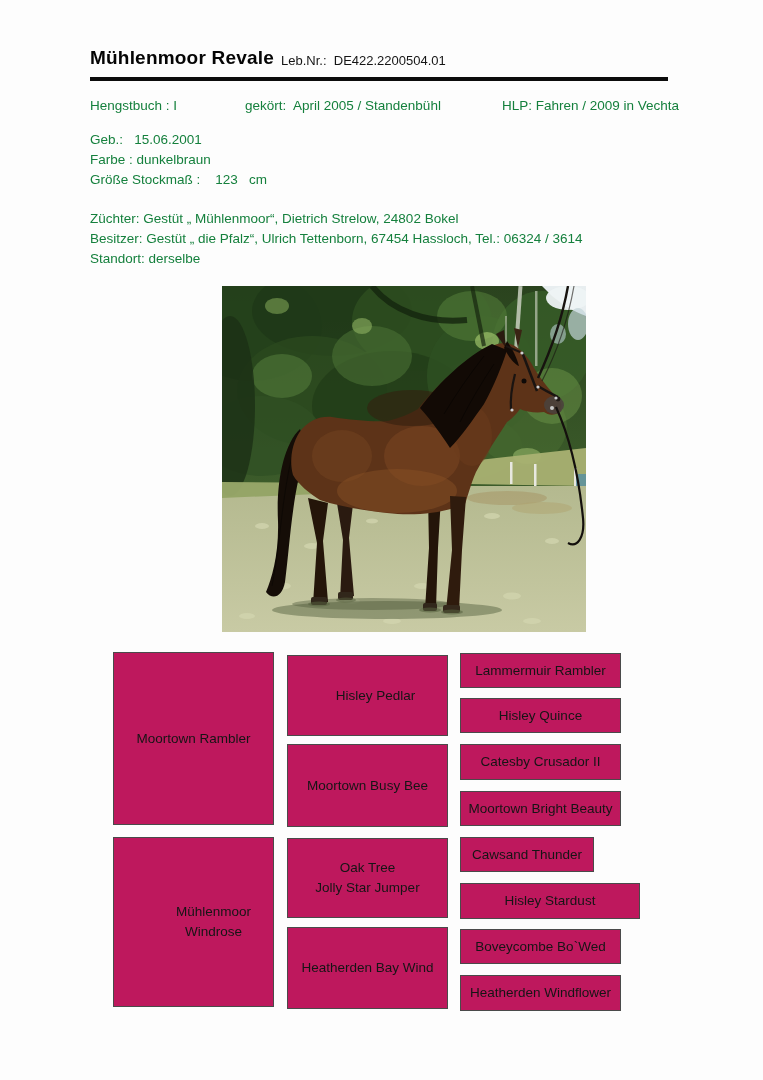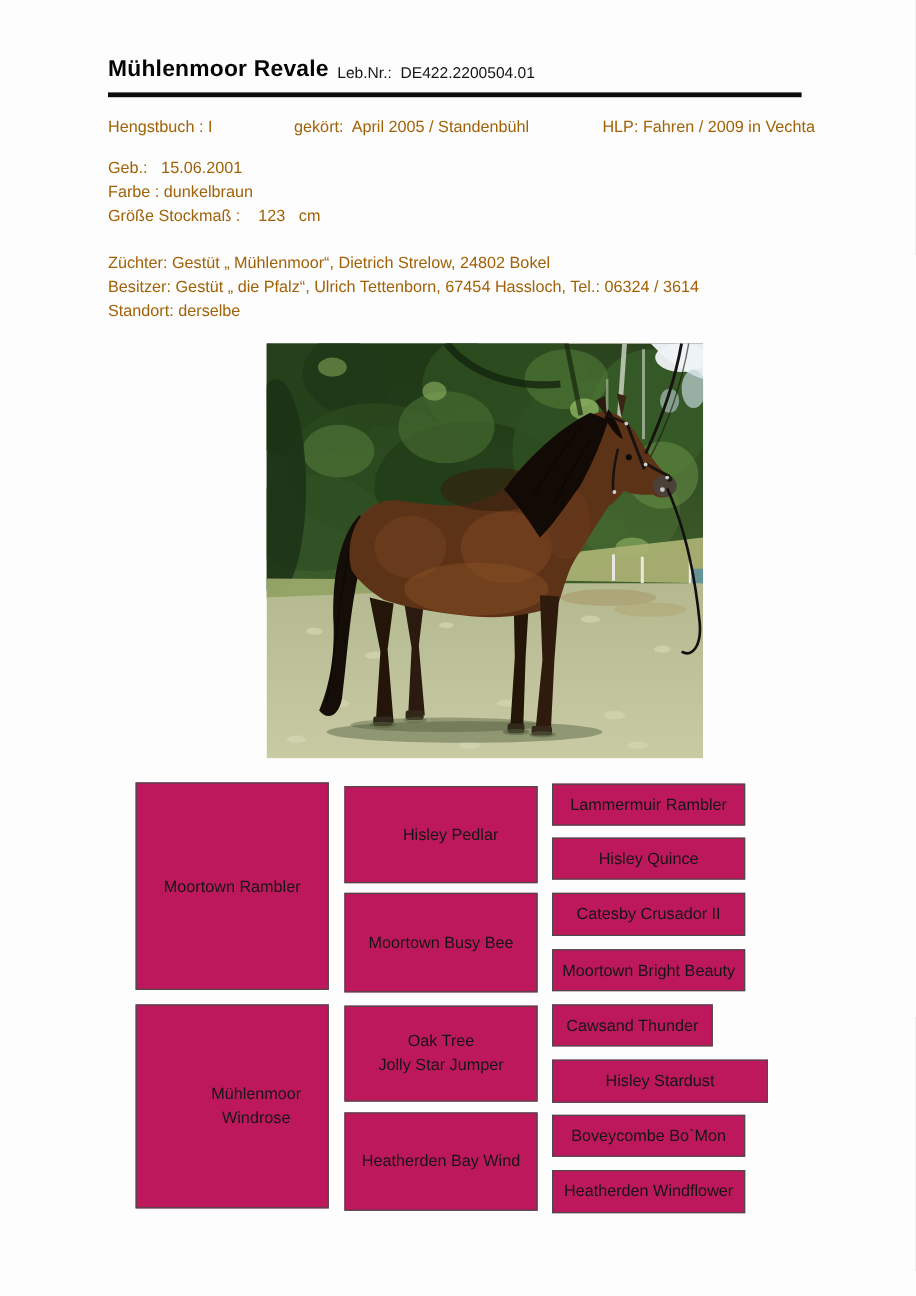--- a/index.html
+++ b/index.html
@@ -2,21 +2,21 @@
 <html><head>
 <meta charset="utf-8">
 <style>
   html,body{margin:0;padding:0;background:#e9e9e9;}
   #page{
     position:relative;width:763px;height:1080px;background:#fdfdfd;
     font-family:"Liberation Sans","DejaVu Sans",sans-serif;color:#0e0e0e;
     overflow:hidden;margin:0 auto;
   }
   .abs{position:absolute;}
-  .tline{white-space:pre;font-size:13.5px;line-height:20px;color:#a16207;}
+  .tline{white-space:pre;font-size:13.5px;line-height:20px;color:#15803d;}
   #doc-title{font-size:19px;font-weight:bold;letter-spacing:.2px;color:#050505;}
   #reg-line{font-size:13px;color:#151515;white-space:pre;}
   #title-rule{background:#0c0c0c;}
   .box{
     position:absolute;border:1.5px solid #4a4a4a;background:#be185d;
     display:flex;align-items:center;justify-content:center;text-align:center;
     font-size:13.5px;line-height:20px;color:#151515;white-space:pre-line;
     padding:2px 4px;box-sizing:border-box;
   }
   #photo-frame{overflow:hidden;}
@@ -172,16 +172,16 @@
   <div class="box" style="left:287px;top:838px;width:161px;height:80px;">Oak Tree
 Jolly Star Jumper</div>
   <div class="box" style="left:287px;top:927px;width:161px;height:82px;">Heatherden Bay Wind</div>
 
   <div class="box" style="left:460px;top:653px;width:161px;height:35px;">Lammermuir Rambler</div>
   <div class="box" style="left:460px;top:698px;width:161px;height:35px;">Hisley Quince</div>
   <div class="box" style="left:460px;top:744px;width:161px;height:36px;">Catesby Crusador II</div>
   <div class="box" style="left:460px;top:791px;width:161px;height:35px;">Moortown Bright Beauty</div>
   <div class="box" style="left:460px;top:837px;width:134px;height:35px;">Cawsand Thunder</div>
   <div class="box" style="left:460px;top:883px;width:180px;height:36px;">Hisley Stardust</div>
-  <div class="box" style="left:460px;top:929px;width:161px;height:35px;">Boveycombe Bo`Mon</div>
+  <div class="box" style="left:460px;top:929px;width:161px;height:35px;">Boveycombe Bo`Wed</div>
   <div class="box" style="left:460px;top:975px;width:161px;height:36px;">Heatherden Windflower</div>
 
 </div>
 
 </body></html>

